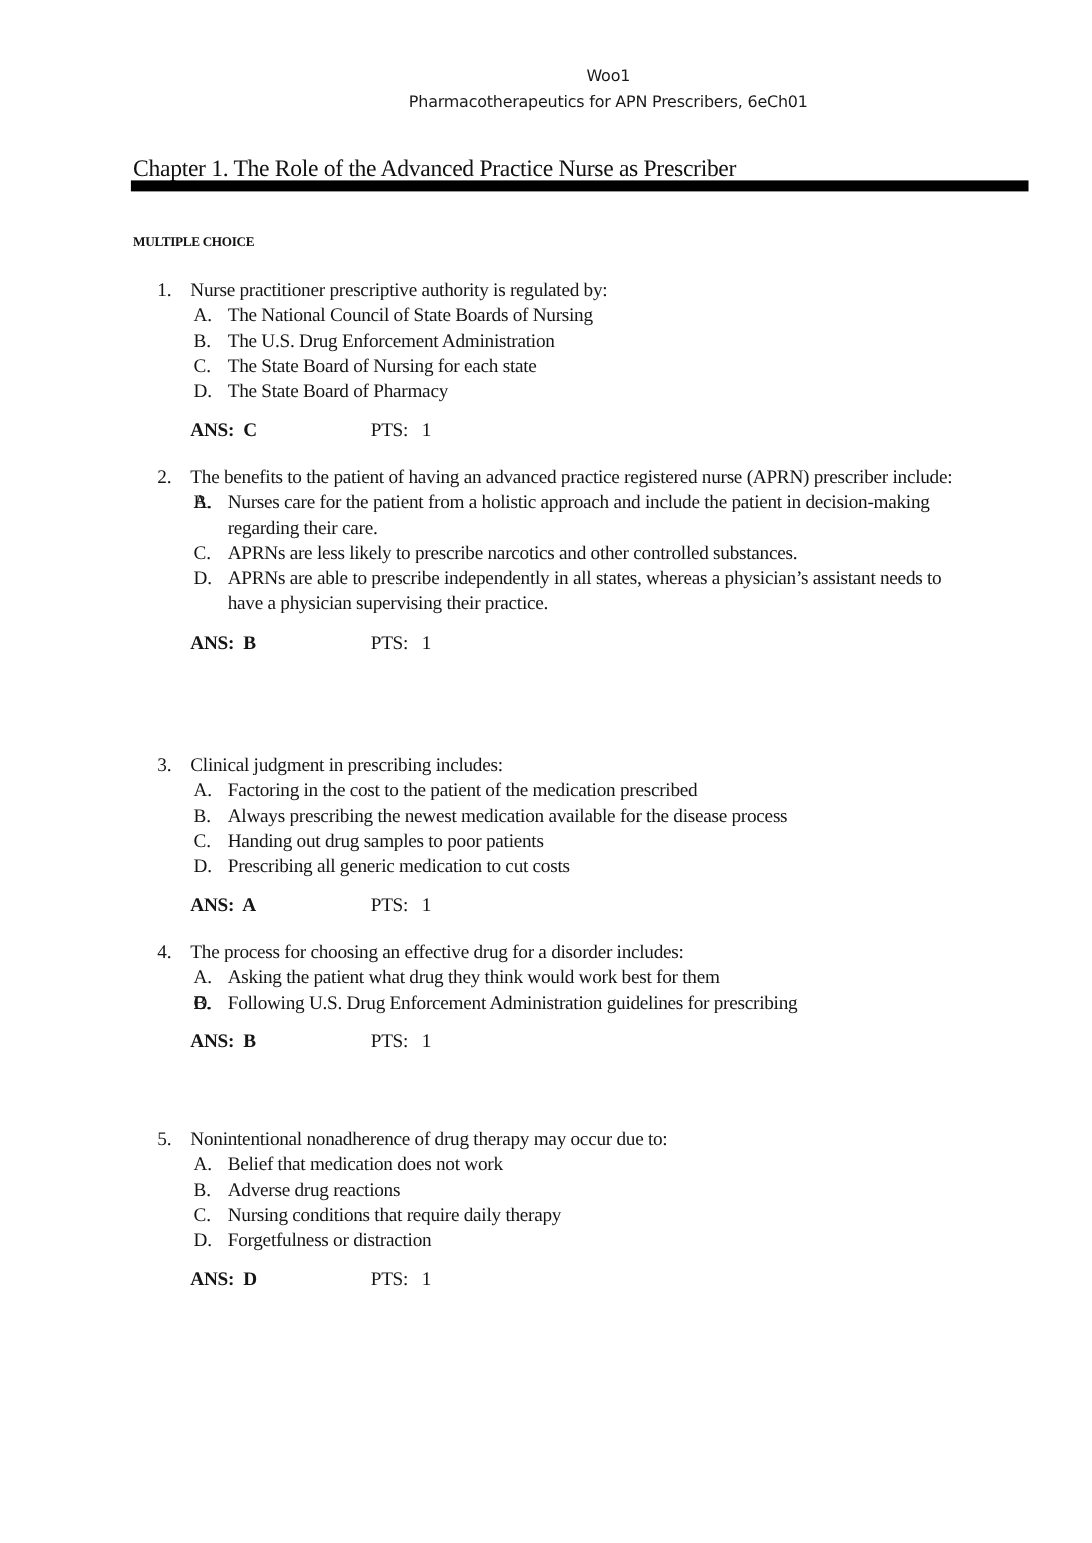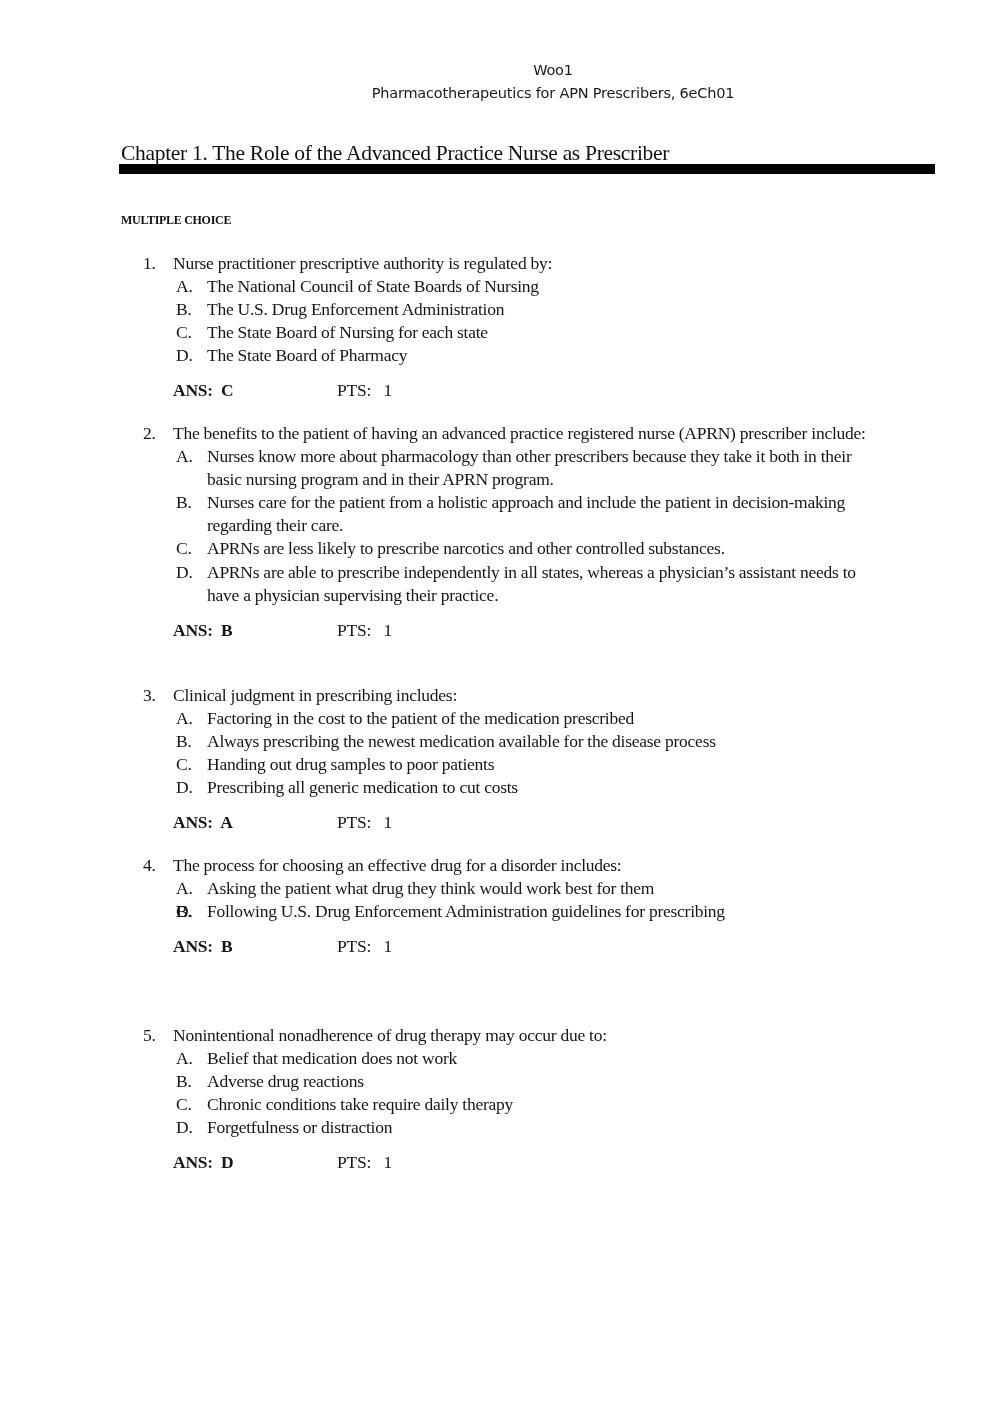--- a/index.html
+++ b/index.html
@@ -142,21 +142,21 @@
     <span class="ans"><span>ANS:</span>  <span>C</span></span>
     <span class="pts"><span>PTS:</span>   <span>1</span></span>
   </div>
 </div>
 
 <div class="question" style="top:422px;">
   <div class="q-stem">
     <span class="q-num">2.</span>
     <span>The benefits to the patient of having an advanced practice registered nurse (APRN) prescriber include:</span>
   </div>
-  <div class="opt"><span class="opt-letter">A.</span><span>Nurses know more about pharmacology than other prescribers because they take it both in their basic nursing program and in their APRN program.</span></div>
+  <div class="opt"><span class="opt-letter">A.</span></div>
   <div class="opt"><span class="opt-letter">B.</span><span>Nurses care for the patient from a holistic approach and include the patient in decision-making regarding their care.</span></div>
   <div class="opt"><span class="opt-letter">C.</span><span>APRNs are less likely to prescribe narcotics and other controlled substances.</span></div>
   <div class="opt"><span class="opt-letter">D.</span><span>APRNs are able to prescribe independently in all states, whereas a physician’s assistant needs to have a physician supervising their practice.</span></div>
   <div class="ans-row">
     <span class="ans"><span>ANS:</span>  <span>B</span></span>
     <span class="pts"><span>PTS:</span>   <span>1</span></span>
   </div>
 </div>
 
 <div class="question" style="top:684px;">
@@ -189,19 +189,19 @@
   </div>
 </div>
 
 <div class="question" style="top:1024px;">
   <div class="q-stem">
     <span class="q-num">5.</span>
     <span>Nonintentional nonadherence of drug therapy may occur due to:</span>
   </div>
   <div class="opt"><span class="opt-letter">A.</span><span>Belief that medication does not work</span></div>
   <div class="opt"><span class="opt-letter">B.</span><span>Adverse drug reactions</span></div>
-  <div class="opt"><span class="opt-letter">C.</span><span>Chronic conditions take require daily therapy</span></div>
+  <div class="opt"><span class="opt-letter">C.</span><span>Nursing conditions that require daily therapy</span></div>
   <div class="opt"><span class="opt-letter">D.</span><span>Forgetfulness or distraction</span></div>
   <div class="ans-row">
     <span class="ans"><span>ANS:</span>  <span>D</span></span>
     <span class="pts"><span>PTS:</span>   <span>1</span></span>
   </div>
 </div>
 
 </body></html>

